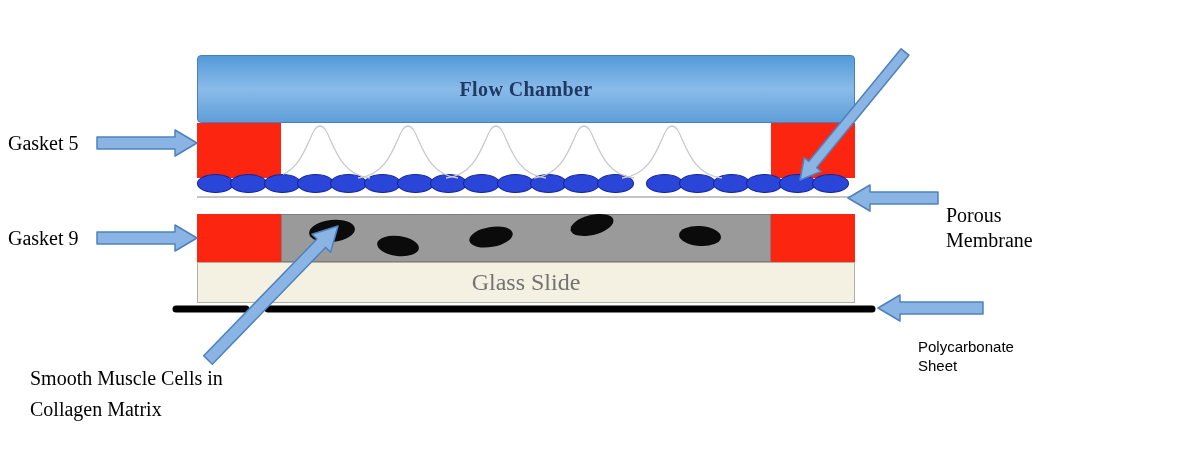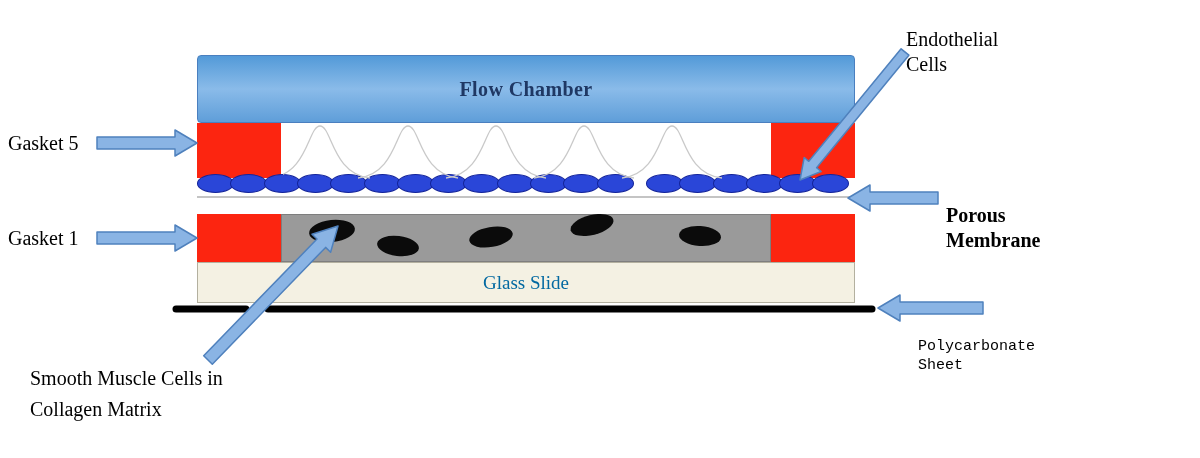--- a/index.html
+++ b/index.html
@@ -22,37 +22,37 @@
   .g2r { left:771px; top:123px; height:55px; }
   .g1l { left:197px; top:214px; height:48px; }
   .g1r { left:771px; top:214px; height:48px; }
 
   .matrix { position:absolute; left:281px; top:214px; width:490px; height:48px;
     background:var(--matrix-gray); border:1px solid #7e7e7e; z-index:1; }
 
   .glass { position:absolute; left:197px; top:262px; width:658px; height:41px;
     background:var(--glass-fill); border:1px solid #b3b09f;
     display:flex; align-items:center; justify-content:center; z-index:1; }
-  .glass-label { font-size:19px; color:#0369a1; }
+  .glass-label { font-size:24px; color:#737373; }
 
   .endo-row { position:absolute; left:197px; top:174px; width:658px; height:19px; z-index:3; }
   .endo-cell { position:absolute; top:0; border-radius:50%;
     background:var(--cell-blue); border:1.5px solid var(--cell-blue-dark); }
 
   .smc-layer { position:absolute; left:0; top:0; width:1200px; height:458px; z-index:2; pointer-events:none; }
   .smc { position:absolute; background:#0b0b0b; border-radius:50%; }
 
   svg.overlay { position:absolute; left:0; top:0; z-index:5; pointer-events:none; }
   .arrow { fill:var(--arrow-fill); stroke:var(--arrow-stroke); stroke-width:1.5; stroke-linejoin:round; }
   .curve { fill:none; stroke:#c9c9c9; stroke-width:1.3; }
   .membrane-line { stroke:#c4c4c4; stroke-width:2; }
   .poly-line { stroke:#000000; stroke-width:7; stroke-linecap:round; }
 
   .lbl { position:absolute; font-size:20px; line-height:25px; color:#000; z-index:6; }
-  .lbl.small { font-family:Liberation Mono, monospace; font-size:15px; line-height:19px; }
+  .lbl.small { font-family:Liberation Sans, sans-serif; font-size:15px; line-height:19px; }
 </style>
 </head>
 <body>
 
 <div class="canvas">
 
   <div class="flow-chamber">
     <span class="chamber-label">Flow Chamber</span>
   </div>
 
@@ -119,19 +119,18 @@
 
     <polygon class="arrow" points="97,137 175,137 175,130 197,143 175,156 175,149 97,149"></polygon>
     <polygon class="arrow" points="97,232 175,232 175,225 197,238 175,251 175,244 97,244"></polygon>
     <polygon class="arrow" points="938,192 870,192 870,185 848,198 870,211 870,204 938,204"></polygon>
     <polygon class="arrow" points="983,302 900,302 900,295 878,308 900,321 900,314 983,314"></polygon>
     <polygon class="arrow" points="901.1,48.8 808.8,161.3 804.2,157.5 800,180 821.2,171.5 816.6,167.7 908.9,55.2"></polygon>
     <polygon class="arrow" points="212.3,364.2 325.6,247.4 330.6,252.3 338,226 312,234.2 317,239 203.7,355.8"></polygon>
   </svg>
 
   <div class="lbl" style="left:8px; top:131px;">Gasket 5</div>
-  <div class="lbl" style="left:8px; top:226px;">Gasket 1</div>
-  <div class="lbl" style="left:906px; top:27px; width:120px;">Endothelial Cells</div>
-  <div class="lbl" style="left:946px; top:203px; width:115px;font-weight:bold;">Porous Membrane</div>
+  <div class="lbl" style="left:8px; top:226px;">Gasket 9</div>
+  <div class="lbl" style="left:946px; top:203px; width:115px;">Porous Membrane</div>
   <div class="lbl small" style="left:918px; top:337px; width:110px;">Polycarbonate Sheet</div>
   <div class="lbl" style="left:30px; top:363px; width:255px; line-height:31px;">Smooth Muscle Cells in Collagen Matrix</div>
 
 </div>
 
 </body></html>

